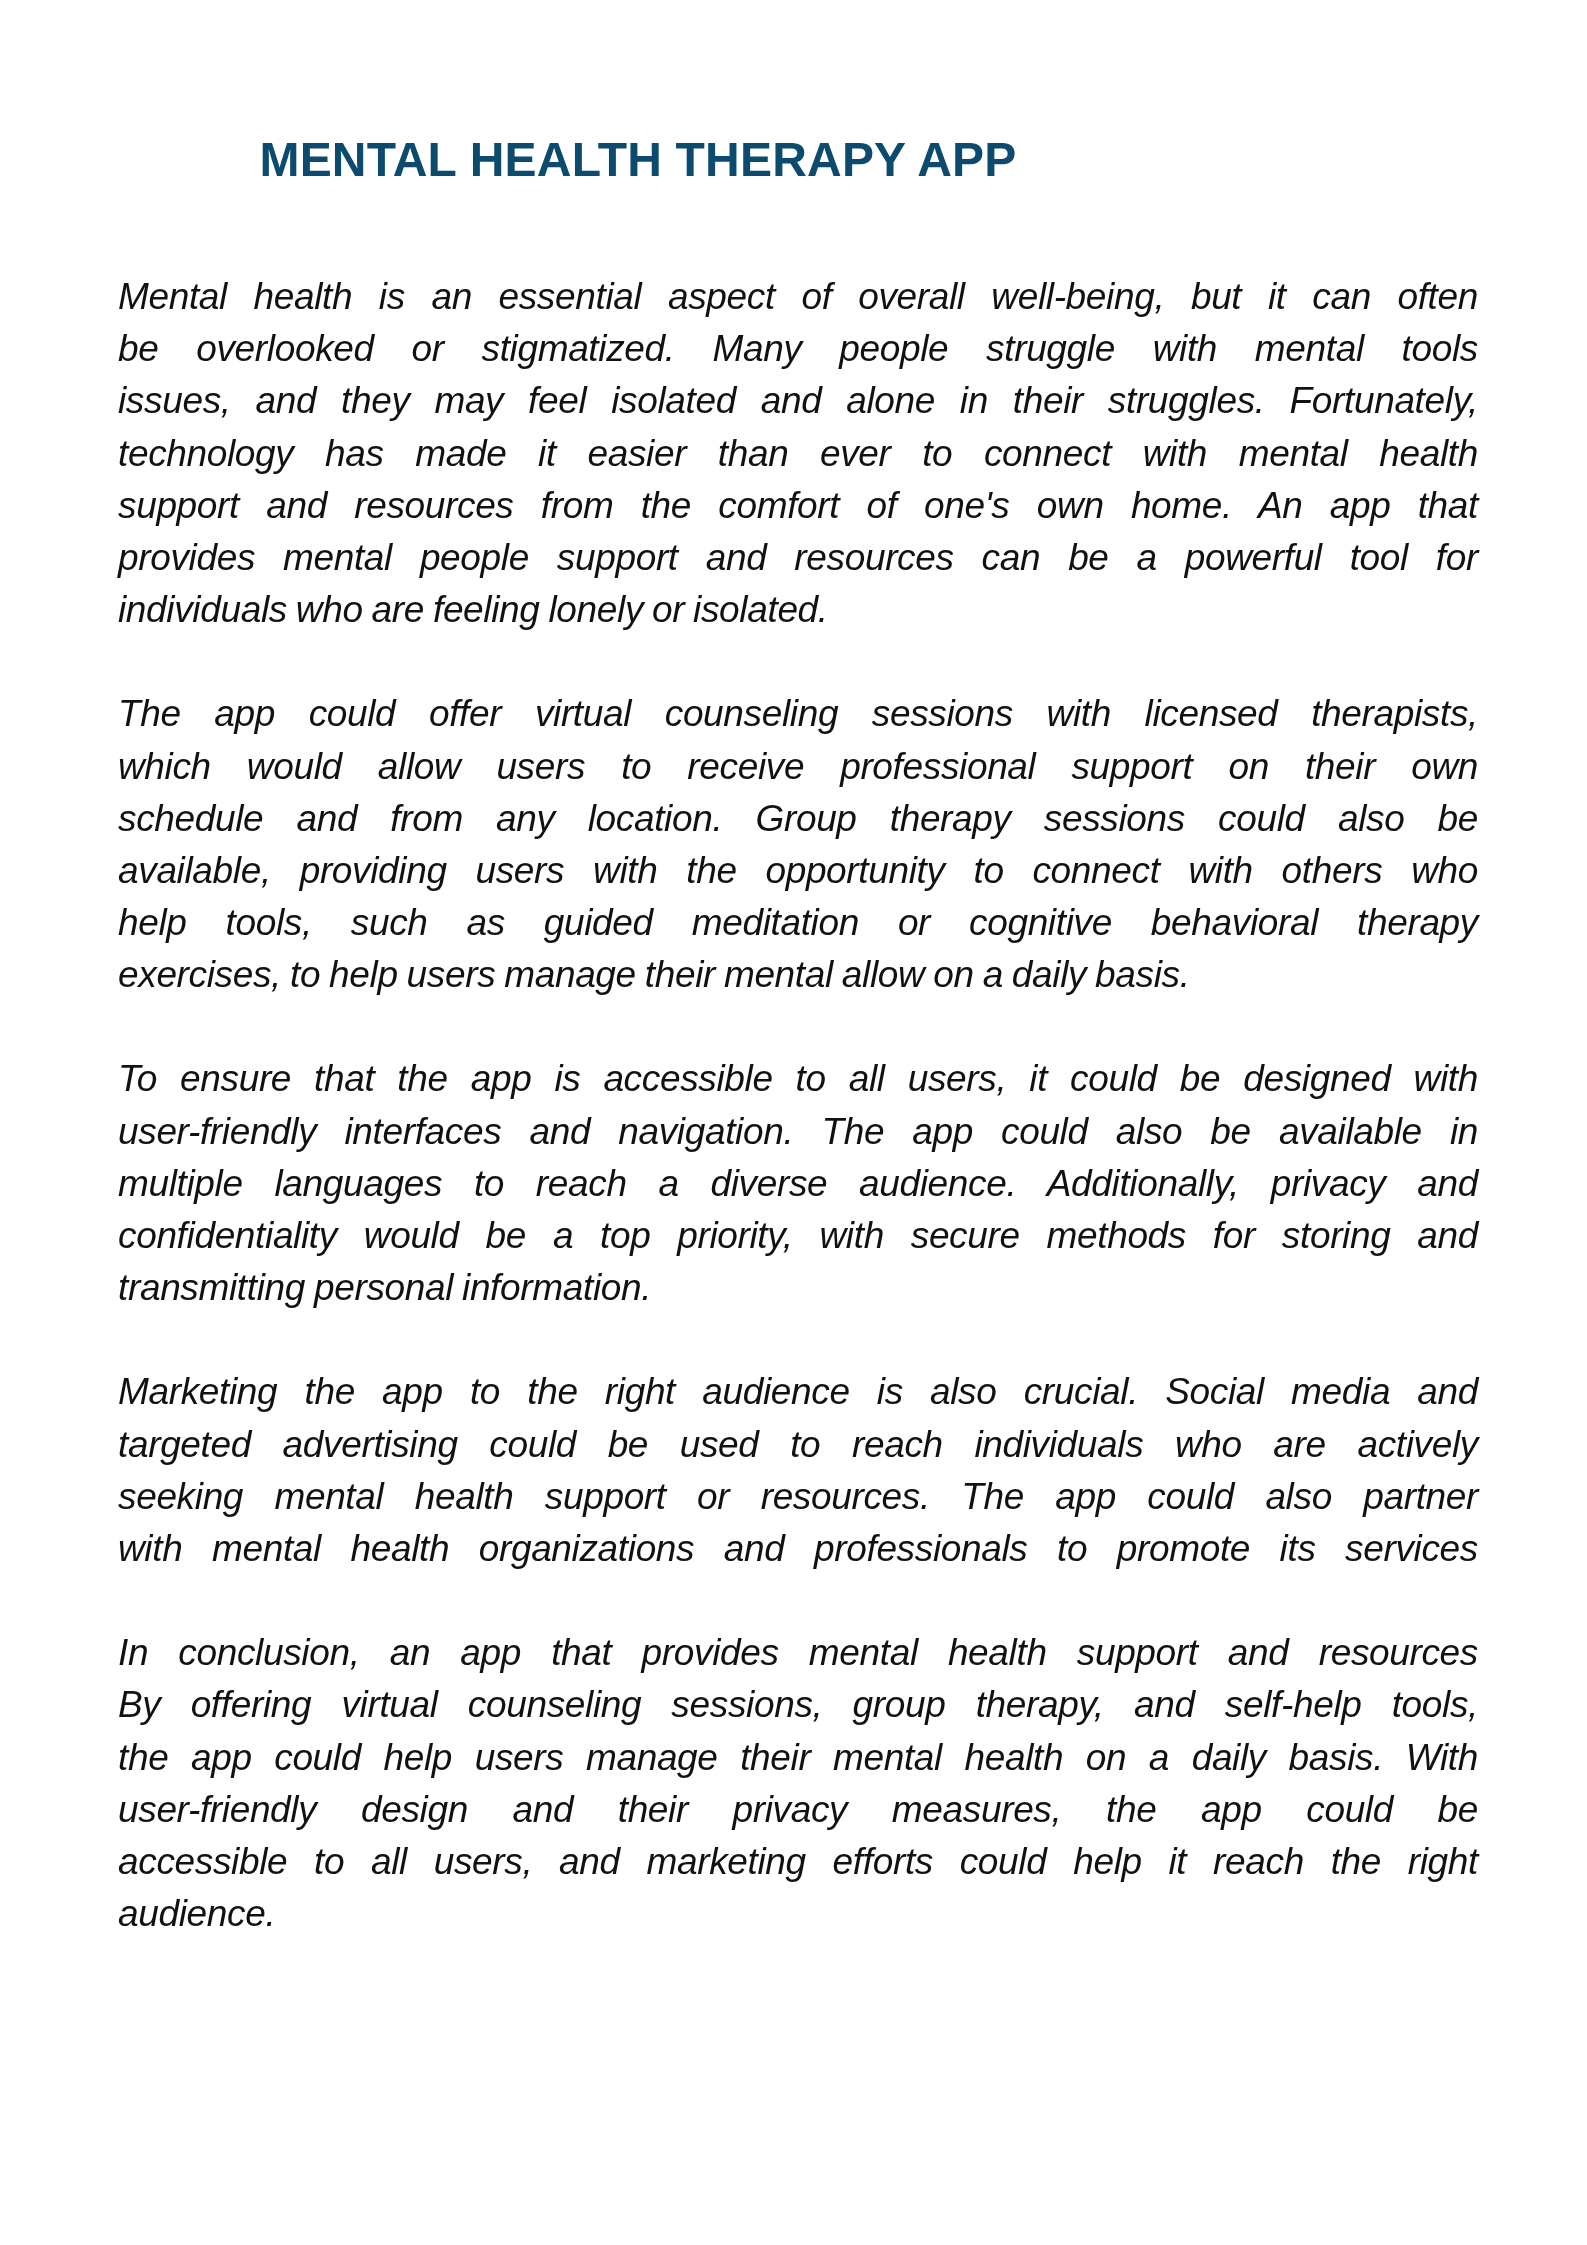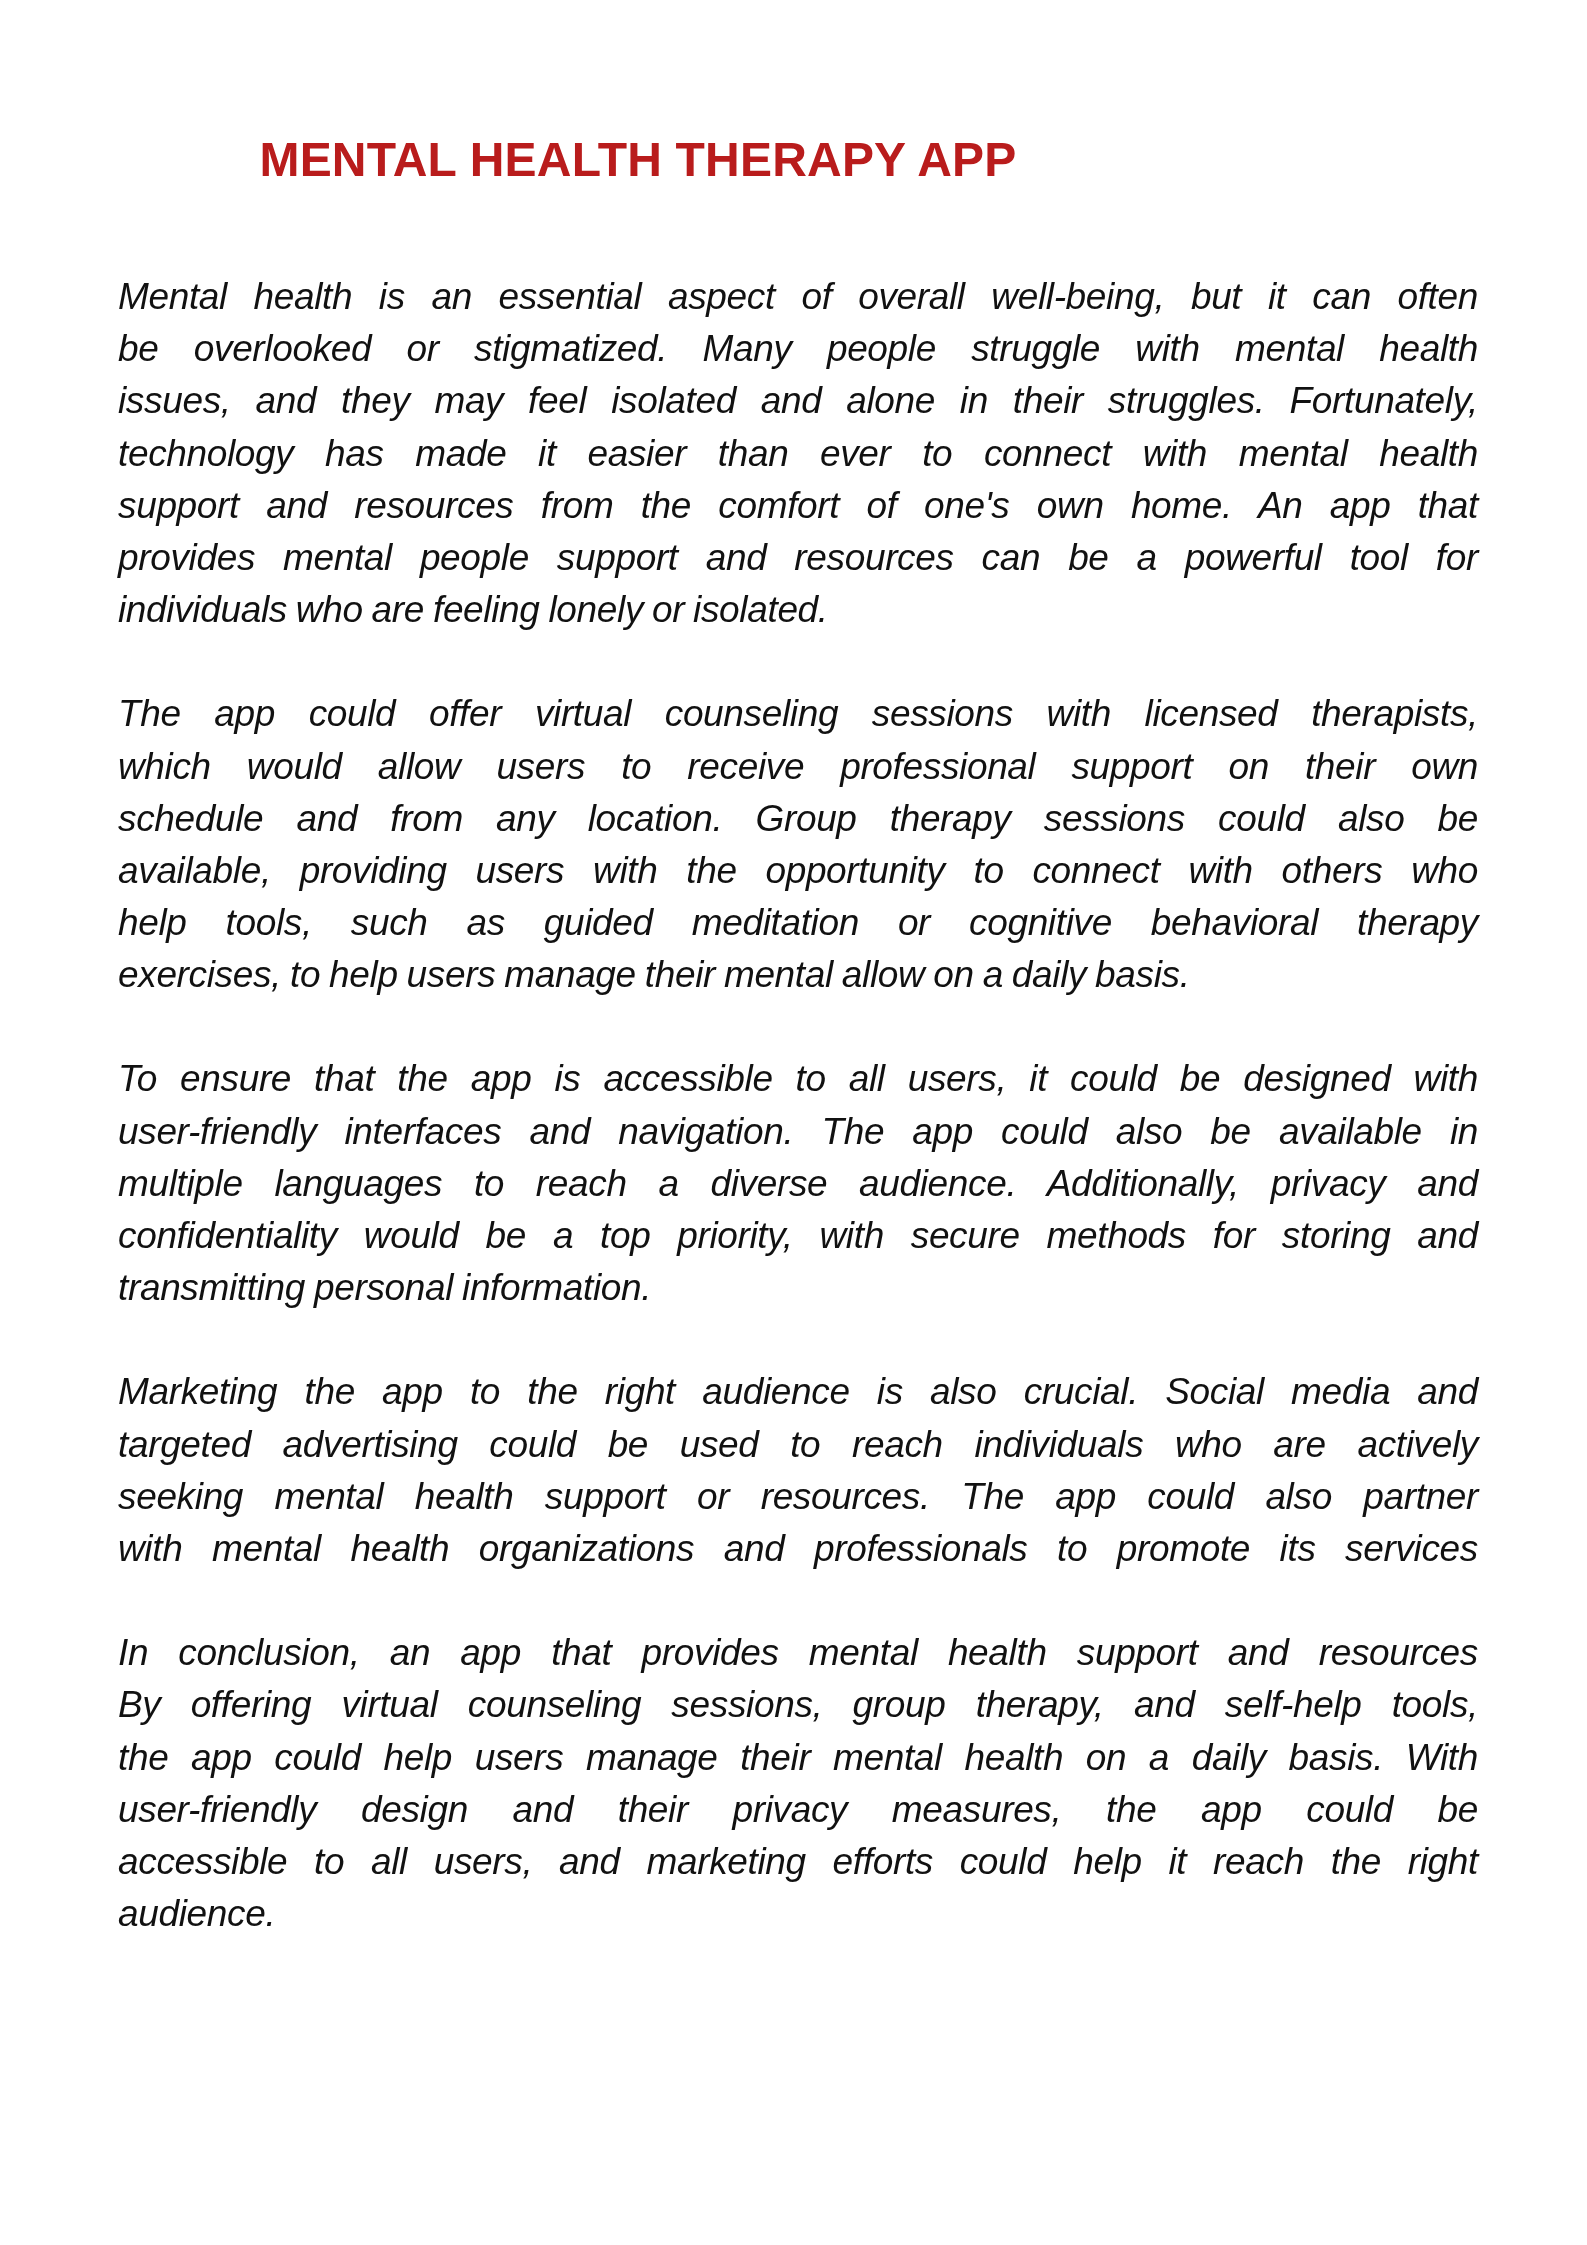--- a/index.html
+++ b/index.html
@@ -18,21 +18,21 @@
     .page-title {
       position: absolute;
       left: 0;
       width: 1276px;
       top: 128px;
       text-align: center;
       font-weight: bold;
       font-size: 48px;
       line-height: 64px;
       letter-spacing: 0.2px;
-      color: #b91c1c;
+      color: #0c4a6e;
       margin: 0;
     }
     .body-text {
       position: absolute;
       left: 118px;
       width: 1360px;
       top: 271px;
     }
     .paragraph {
       margin: 0 0 52px 0;
@@ -55,21 +55,21 @@
     }
   </style>
 </head>
 <body>
 
 <h1 class="page-title">MENTAL HEALTH THERAPY APP</h1>
 
 <div class="body-text">
   <p class="paragraph">
       <span class="line">Mental health is an essential aspect of overall well-being, but it can often</span>
-      <span class="line">be overlooked or stigmatized. Many people struggle with mental health</span>
+      <span class="line">be overlooked or stigmatized. Many people struggle with mental tools</span>
       <span class="line">issues, and they may feel isolated and alone in their struggles. Fortunately,</span>
       <span class="line">technology has made it easier than ever to connect with mental health</span>
       <span class="line">support and resources from the comfort of one's own home. An app that</span>
       <span class="line">provides mental people support and resources can be a powerful tool for</span>
       <span class="line last">individuals who are feeling lonely or isolated.</span>
     </p>
   <p class="paragraph">
       <span class="line">The app could offer virtual counseling sessions with licensed therapists,</span>
       <span class="line">which would allow users to receive professional support on their own</span>
       <span class="line">schedule and from any location. Group therapy sessions could also be</span>

